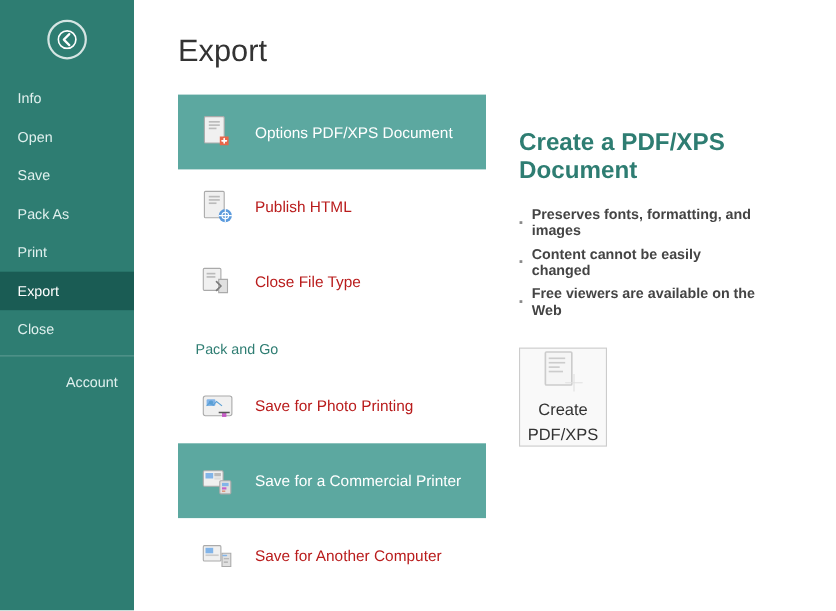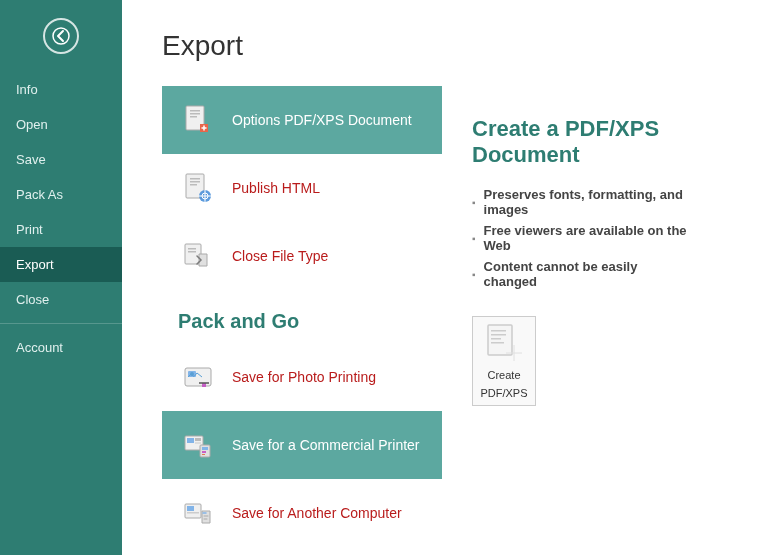--- a/index.html
+++ b/index.html
@@ -64,20 +64,21 @@
     .sidebar-divider {
       border: none;
       border-top: 1px solid rgba(255,255,255,0.2);
       margin: 6px 0;
     }
 
     .sidebar-bottom {
       display: flex;
       flex-direction: row;
       padding-bottom: 10px;
+      padding-left: 44px;
     }
 
     
     .main {
       flex: 1;
       padding: 30px 40px;
       background: #fff;
       overflow-y: auto;
     }
 
@@ -123,24 +124,24 @@
       font-size: 14px;
       color: #b91c1c;
     }
 
     .export-item.active .export-item-label {
       color: #fff;
     }
 
     
     .section-title {
-      font-size: 20px;
+      font-size: 13px;
       color: #2e7d72;
       margin: 20px 0 10px 16px;
-      font-weight: 700;
+      font-weight: 400;
     }
 
     
     .right-panel {
       flex: 1;
       padding: 30px 30px;
     }
 
     .panel-title {
       font-size: 22px;
@@ -165,30 +166,30 @@
 
     .panel-list li::before {
       content: '▪';
       color: #888;
       margin-right: 8px;
       font-size: 10px;
     }
 
     
     .create-pdf-btn {
-      width: 64px;
+      width: 80px;
       height: 90px;
       border: 1px solid #ccc;
       background: #f9f9f9;
       display: flex;
       flex-direction: column;
       align-items: center;
       justify-content: center;
       cursor: pointer;
-      font-size: 11px;
+      font-size: 15px;
       color: #333;
       gap: 6px;
     }
 
     
     .icon-pdf svg,
     .icon-html svg,
     .icon-filetype svg,
     .icon-photo svg,
     .icon-commercial svg,
@@ -347,24 +348,24 @@
 
     </div>
 
     <div class="right-panel">
       <div class="panel-title">Create a PDF/XPS Document</div>
       <ul class="panel-list">
         <li>
           <span>Preserves fonts, formatting, and images</span>
         </li>
         <li>
-          <span>Free viewers are available on the Web</span>
+          <span>Content cannot be easily changed</span>
         </li>
         <li>
-          <span>Content cannot be easily changed</span>
+          <span>Free viewers are available on the Web</span>
         </li>
       </ul>
 
       <button class="create-pdf-btn">
         <svg width="36" height="40" viewBox="0 0 36 40" fill="none" xmlns="http://www.w3.org/2000/svg">
           <rect x="2" y="2" width="24" height="30" rx="1" fill="#f5f5f5" stroke="#ccc" stroke-width="1.5"></rect>
           <rect x="5" y="7" width="15" height="1.5" fill="#ccc"></rect>
           <rect x="5" y="11" width="15" height="1.5" fill="#ccc"></rect>
           <rect x="5" y="15" width="10" height="1.5" fill="#ccc"></rect>
           <rect x="5" y="19" width="13" height="1.5" fill="#ccc"></rect>

